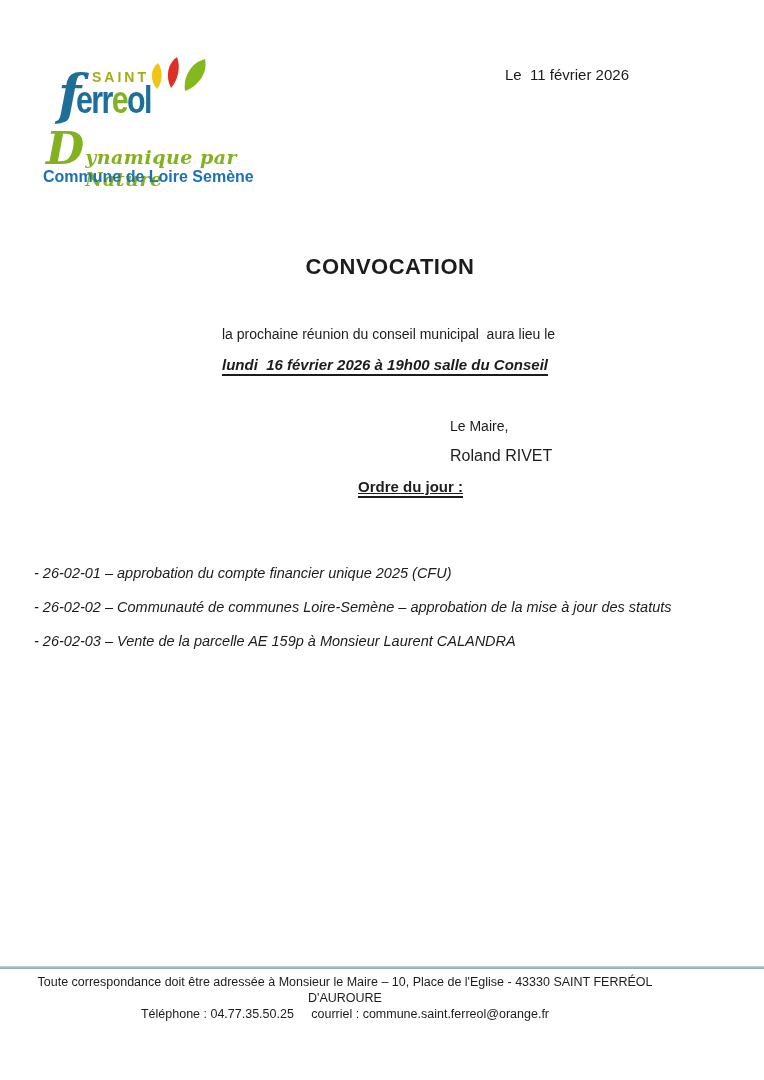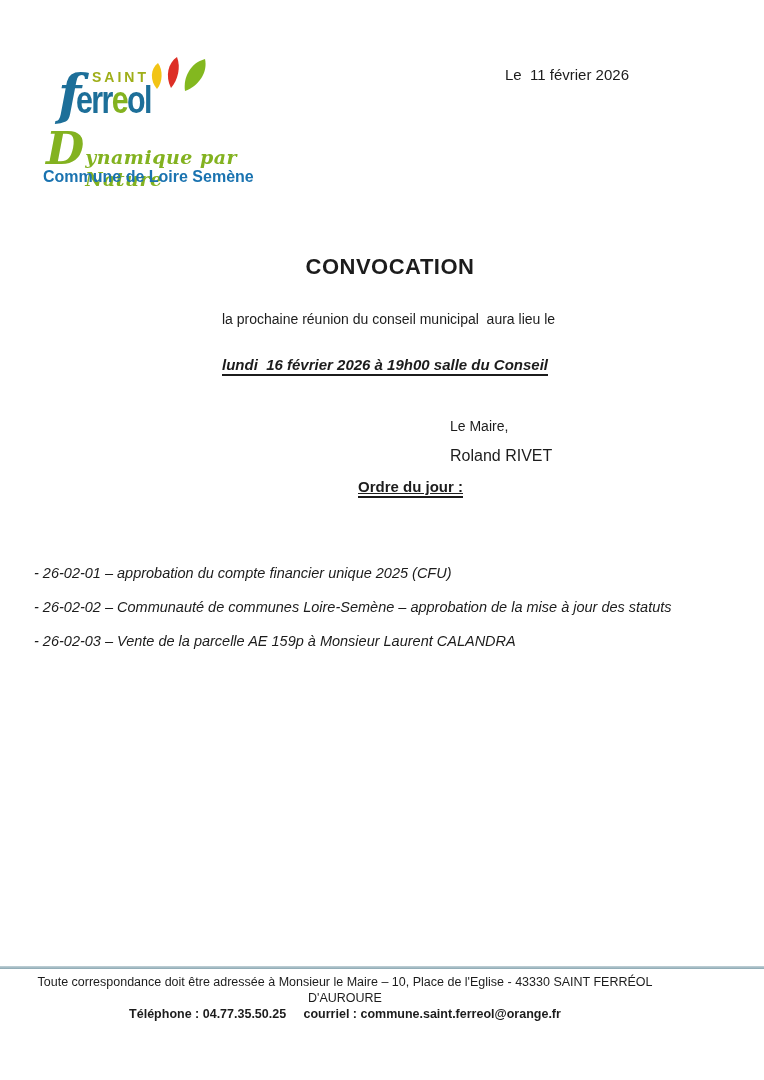--- a/index.html
+++ b/index.html
@@ -58,21 +58,21 @@
     color:var(--commune_blue,#1a73b0);
   }
 
   
   .doc-title{
     position:absolute;left:0;top:254px;width:740px;
     padding-left:40px;box-sizing:border-box;
     text-align:center;font-size:22px;font-weight:bold;letter-spacing:.5px;
     margin:0;
   }
-  .intro-line{position:absolute;left:222px;top:311px;font-size:14px;margin:0;}
+  .intro-line{position:absolute;left:222px;top:326px;font-size:14px;margin:0;}
   .meeting-line{
     position:absolute;left:222px;top:356px;margin:0;
     font-size:15px;font-weight:bold;font-style:italic;
   }
   .meeting-line .u{display:inline-block;border-bottom:2px solid var(--ink,#1c1c1c);padding-bottom:1px;}
   .sig-role{position:absolute;left:450px;top:418px;font-size:14px;}
   .sig-name{position:absolute;left:450px;top:447px;font-size:16px;font-weight:normal;}
   .agenda-heading{
     position:absolute;left:358px;top:478px;
     font-size:15px;font-weight:bold;
@@ -84,21 +84,21 @@
   }
   .agenda li{margin:0 0 18px 0;white-space:nowrap;font-style:italic;}
 
   
   .footer-rule{
     position:absolute;left:0;top:966px;width:764px;height:3px;
     background:linear-gradient(to bottom,var(--rule_top,#c2d2d8),var(--rule_bottom,#8aa7b2));
   }
   .footer-text{position:absolute;left:0;top:974px;width:690px;text-align:center;}
   .footer-line1{font-size:12.5px;line-height:16px;}
-  .footer-line2{font-size:12.5px;line-height:16px;font-weight:bold;white-space:pre;}
+  .footer-line2{font-size:12.5px;line-height:16px;font-weight:normal;white-space:pre;}
 </style>
 </head>
 <body>
 
 <div class="page">
 
   <div class="doc-date pre">Le  11 février 2026</div>
 
   <div class="logo">
     <span class="logo-saint">SAINT</span>

